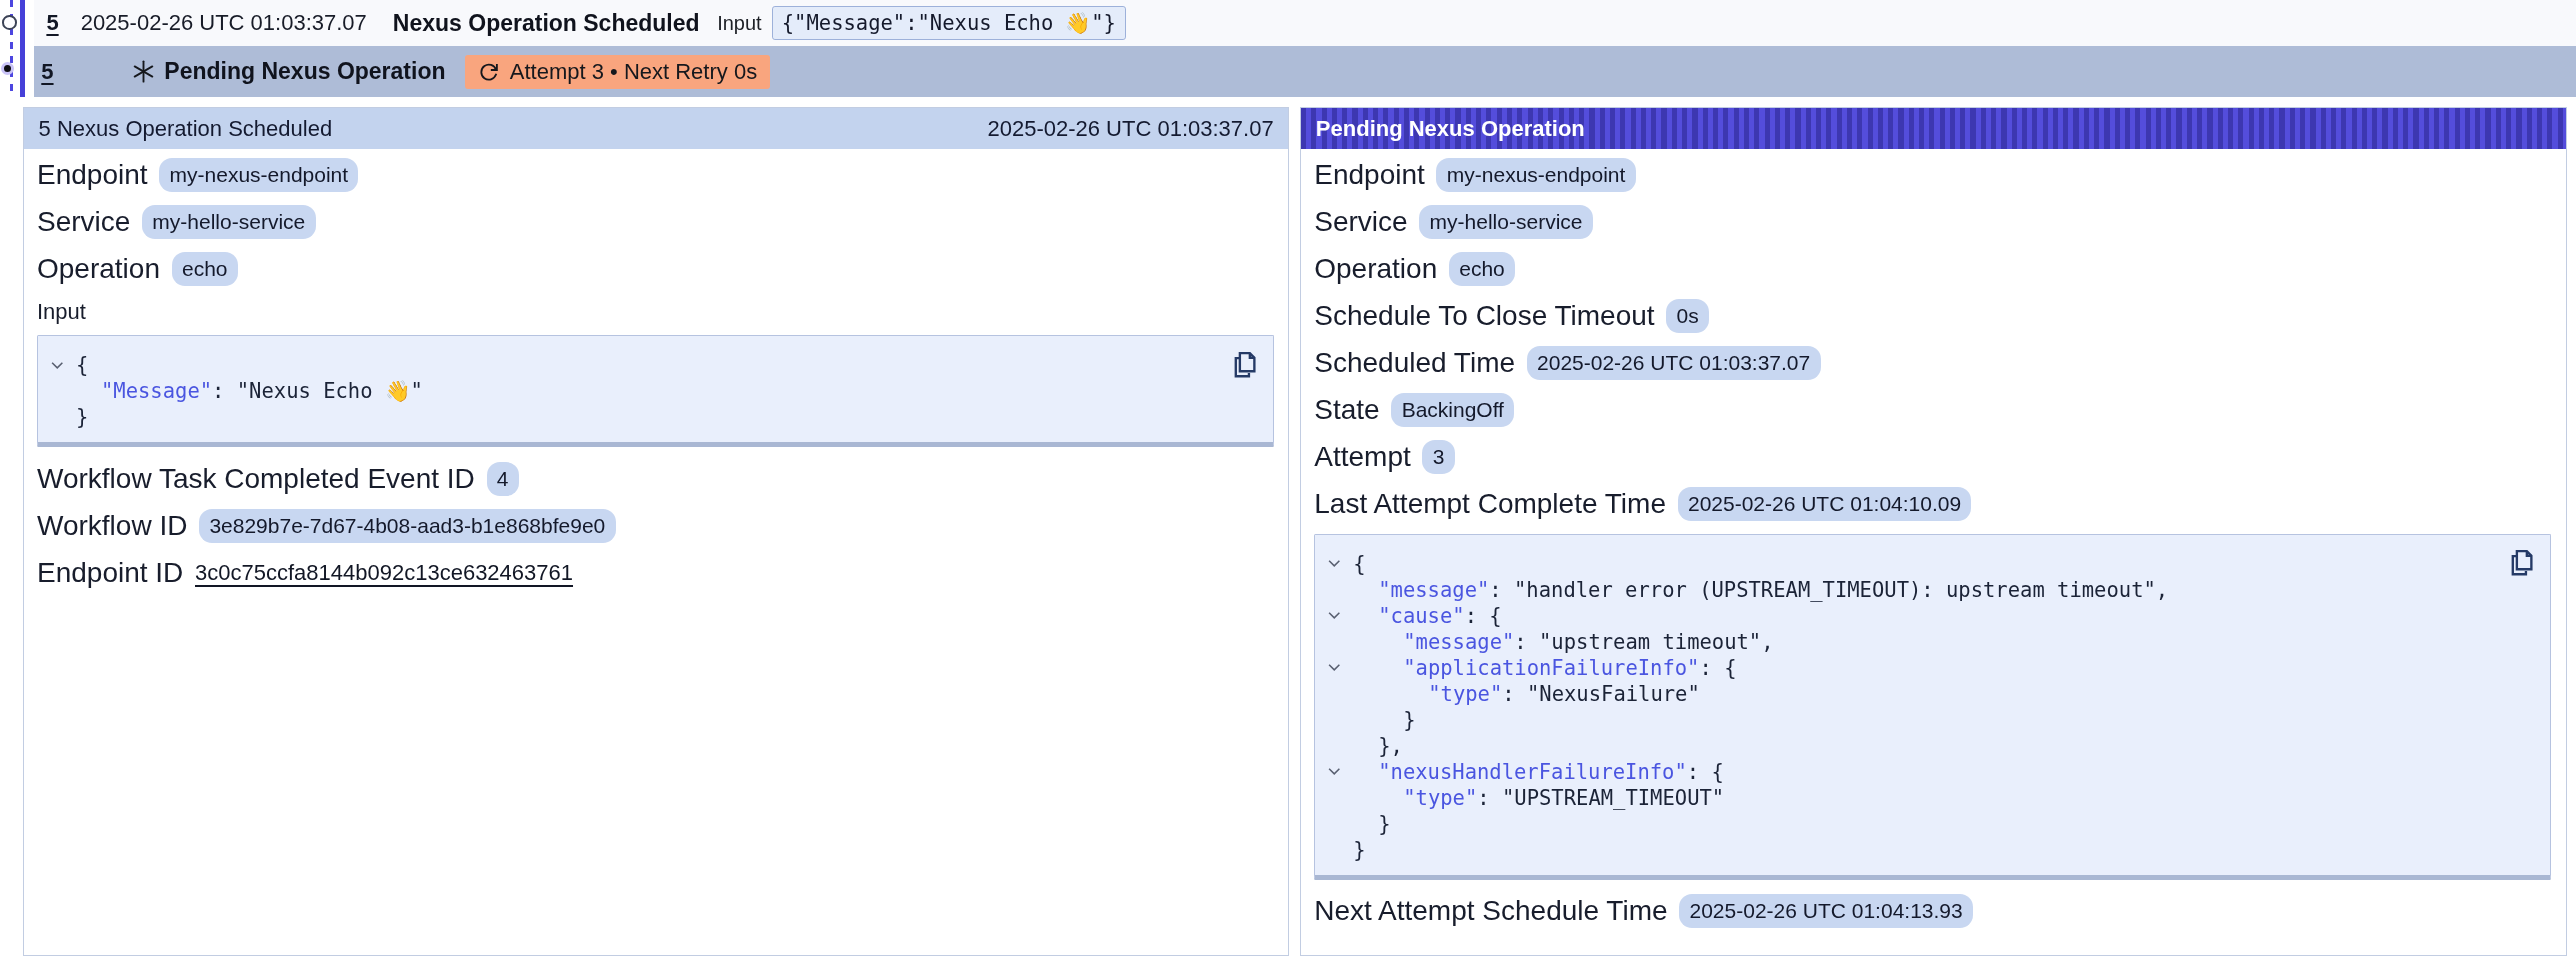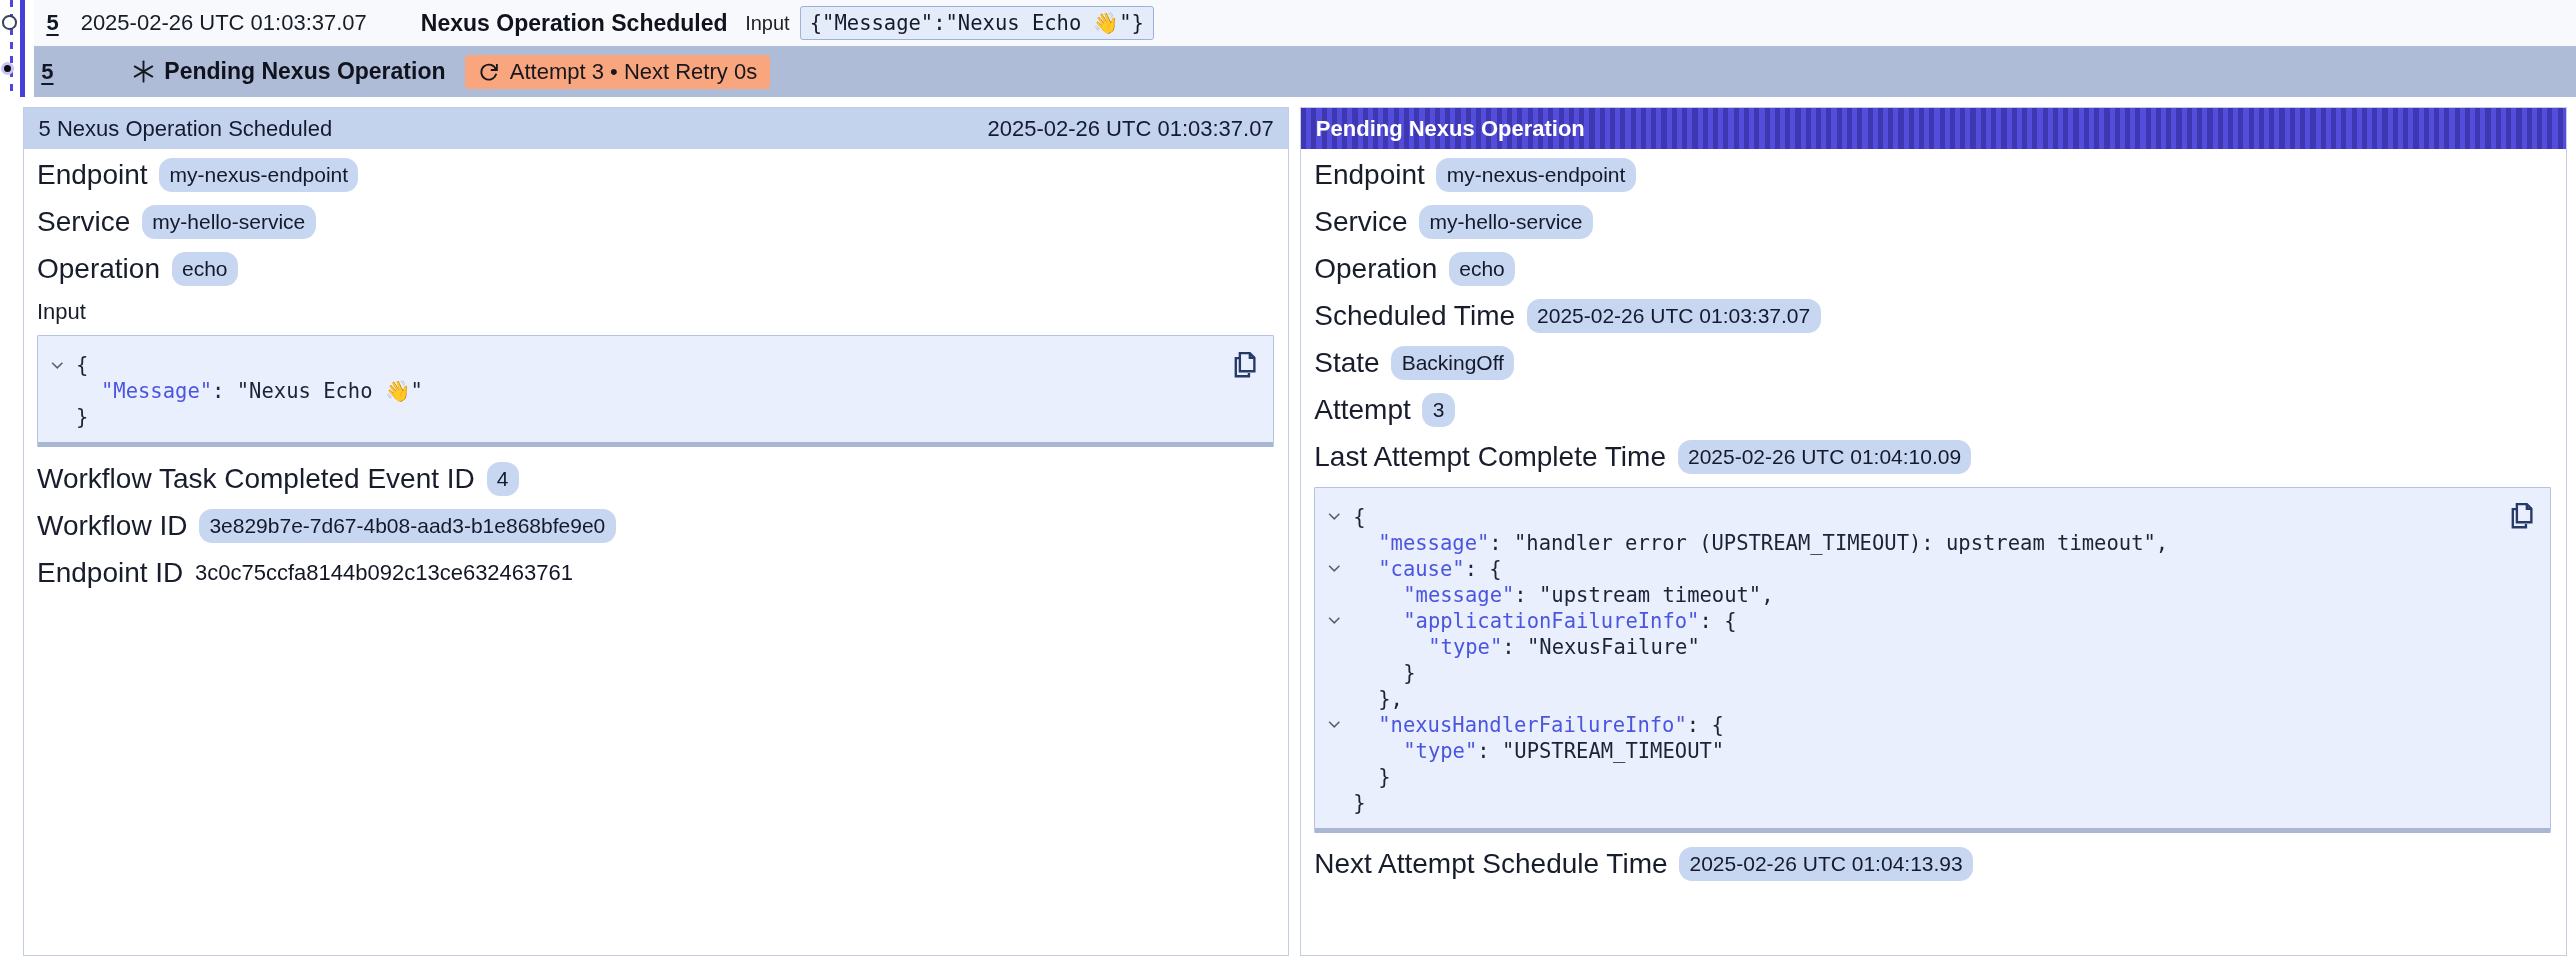--- a/index.html
+++ b/index.html
@@ -17,21 +17,21 @@
   .circle-filled { position:absolute; left:0.7px; top:62px; width:13px; height:13px;
     background:#0d0d12; border:3.7px solid #c9c3f7; border-radius:50%; }
 
   
   .row { margin-left:34px; display:flex; align-items:center; }
   .event-row { height:46px; background:#f8f9fc; padding-left:12.4px; }
   .pending-row { height:51px; background:#aebcd7; padding-left:7.3px; }
   .id-link { font-size:22px; font-weight:600; color:#121725; text-decoration:underline;
     text-underline-offset:4.4px; text-decoration-thickness:1.5px; }
   .evt-time { margin-left:22px; font-size:22px; color:#181c28; }
-  .evt-title { margin-left:54px; font-size:23px; font-weight:700; color:#10131d; }
+  .evt-title { margin-left:26px; font-size:23px; font-weight:700; color:#10131d; }
   .evt-input-label { margin-left:17.6px; font-size:20px; color:#1d2026; }
   .evt-chip { margin-left:10.3px; font-family:"DejaVu Sans Mono",monospace; font-size:20.5px;
     color:#14192b; background:#e4ecfa; border:1.5px solid #9db1da; border-radius:2.9px;
     padding:3.7px 8.8px; }
   .asterisk-icon { margin-left:77px; width:25px; height:25px; display:inline-flex; }
   .pending-title { margin-left:8.8px; font-size:23px; font-weight:700; color:#10131d; }
   .retry-badge { margin-left:19px; display:inline-flex; align-items:center; gap:10.3px;
     background:#f9a57e; border-radius:2.9px; height:34px; padding:0 13px;
     font-size:22px; color:#16181d; }
   .retry-badge svg { width:22px; height:22px; }
@@ -43,21 +43,21 @@
     padding:0 14.6px; font-size:22px; }
   .panel-header.plain { background:#c3d3ee; color:#141a30; font-weight:500; }
   .panel-header.striped { color:#fff; font-weight:600;
     background:repeating-linear-gradient(90deg,#3d37b1 0 5.1px,#544ddc 5.1px 10.3px); }
   .panel-body { padding:8.8px 14.6px 0 13px; }
 
   .field-row { display:flex; align-items:center; gap:11.7px; height:34px; margin-bottom:13px; }
   .field-label { font-size:28px; color:#181d2c; white-space:nowrap; }
   .badge { display:inline-flex; align-items:center; background:#c8d7f1; border-radius:13px;
     height:34px; padding:0 10.3px; font-size:21px; color:#14192b; white-space:nowrap; }
-  .link-value { font-size:22px; color:#121725; 
+  .link-value { font-size:22px; color:#121725; text-decoration:underline;
     text-underline-offset:5.1px; text-decoration-thickness:1.5px; }
   .section-label { font-size:22px; color:#181d2c; margin:4.4px 0 10.3px 0; }
 
   
   .json-block { position:relative; background:#e9effc; border:1.5px solid #b6c3e0;
     border-bottom:5.9px solid #a9b7d3; border-radius:1.5px; padding:16px 51px 11.7px 0;
     font-family:"DejaVu Sans Mono",monospace; font-size:20.5px; margin-bottom:14.6px; }
   .code-line { position:relative; line-height:26px; white-space:pre; }
   .jkey { color:#4a55e0; }
   .jplain { color:#1b2337; }
@@ -172,20 +172,24 @@
         </div>
         <div class="field-row">
           <span class="field-label">Service</span>
           <span class="badge">my-hello-service</span>
         </div>
         <div class="field-row">
           <span class="field-label">Operation</span>
           <span class="badge">echo</span>
         </div>
         <div class="field-row">
+          <span class="field-label">Schedule To Close Timeout</span>
+          <span class="badge">0s</span>
+        </div>
+        <div class="field-row">
           <span class="field-label">Scheduled Time</span>
           <span class="badge">2025-02-26 UTC 01:03:37.07</span>
         </div>
         <div class="field-row">
           <span class="field-label">State</span>
           <span class="badge">BackingOff</span>
         </div>
         <div class="field-row">
           <span class="field-label">Attempt</span>
           <span class="badge">3</span>

